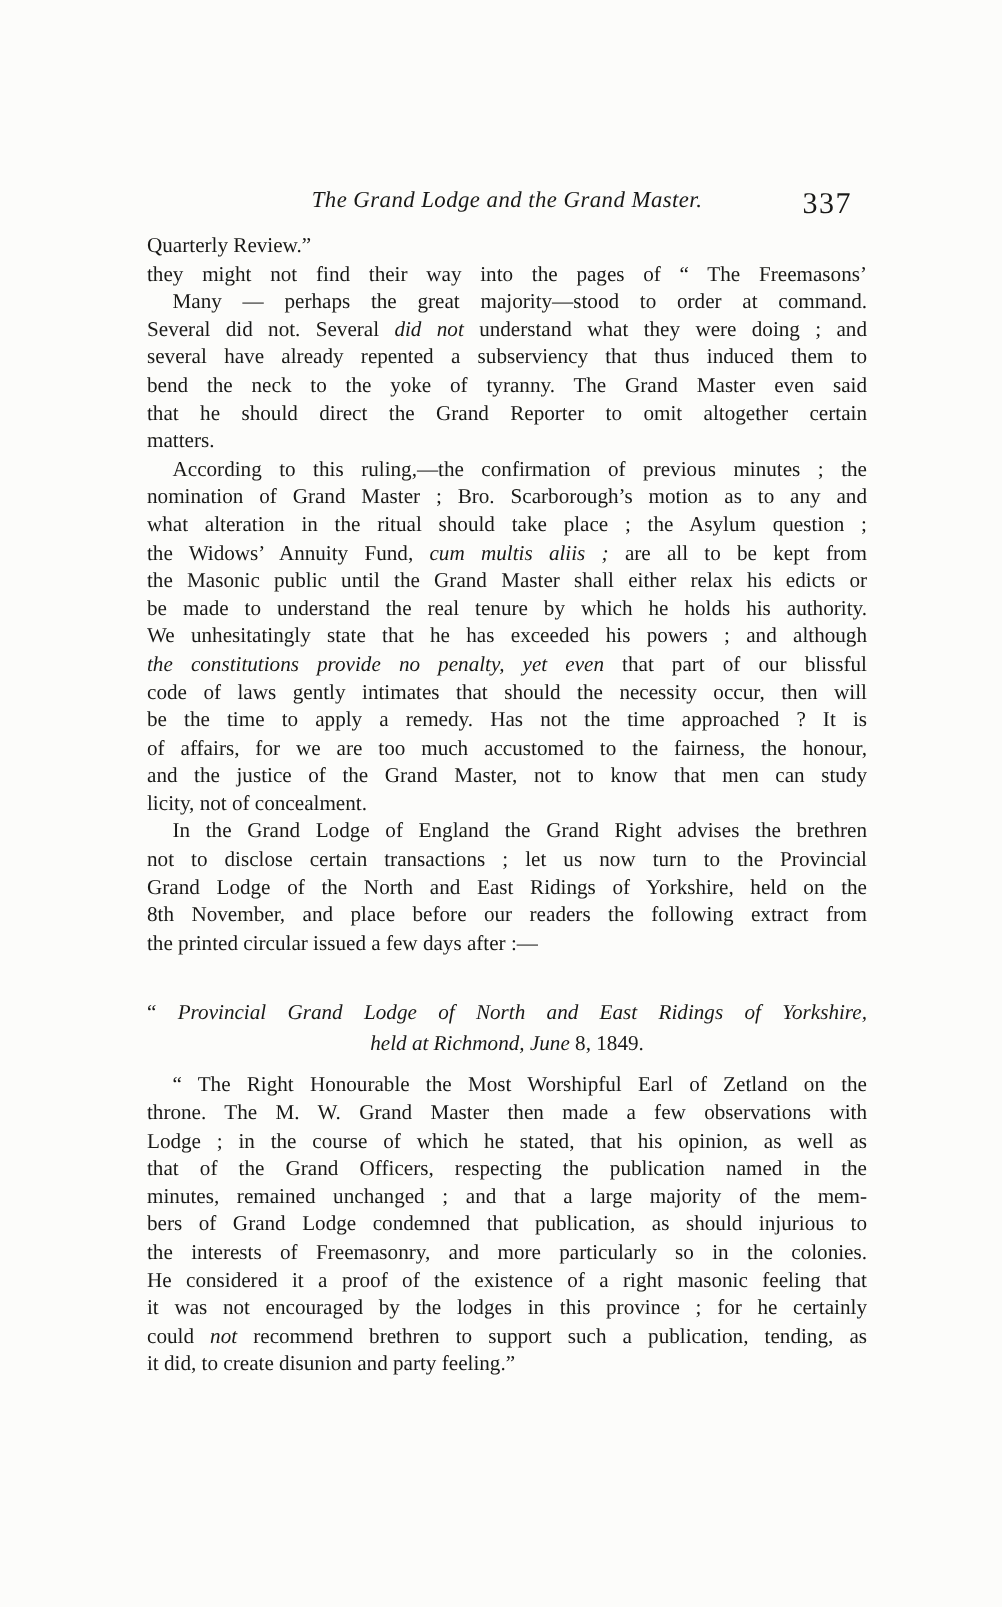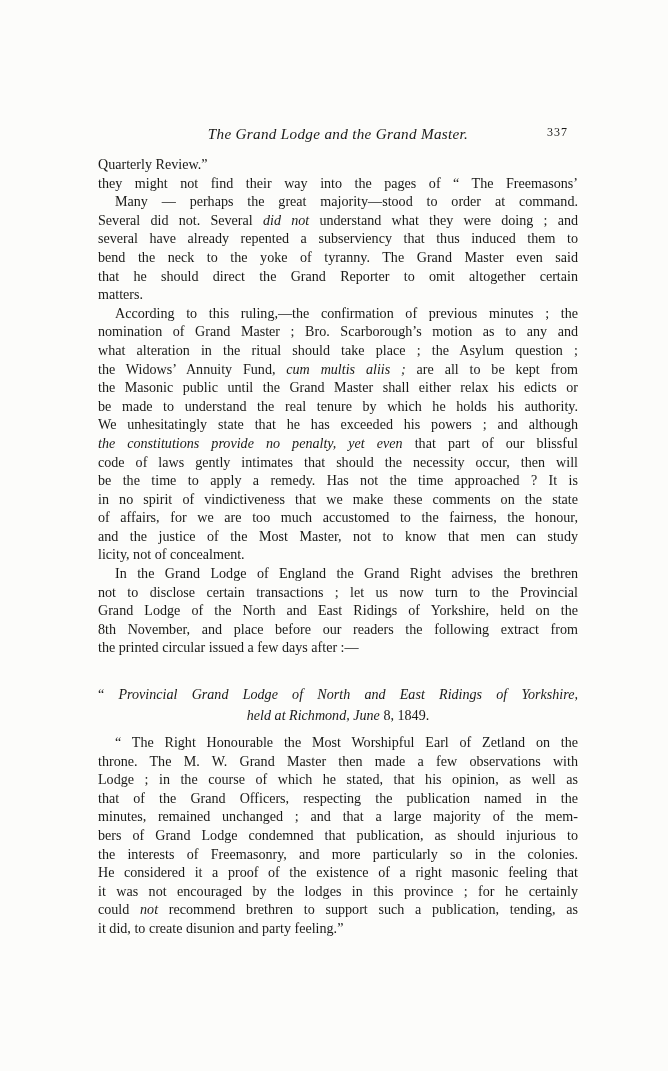--- a/index.html
+++ b/index.html
@@ -27,21 +27,21 @@
     left: 0; right: 0; top: 0;
     text-align: center;
     font-style: italic;
     font-size: 15.2px;
     letter-spacing: 0.3px;
     white-space: nowrap;
   }
   .pagenum {
     position: absolute;
     right: 10px; top: 0;
-    font-size: 12px;
+    font-size: 20px;
     letter-spacing: 1px;
   }
   .para { margin: 0; }
   .line {
     height: 18.6px;
     line-height: 18.6px;
     font-size: 14.1px;
     text-align: justify;
     text-align-last: justify;
     overflow: visible;
@@ -80,23 +80,22 @@
           <div class="line indent"><span>According to this ruling,—the confirmation of previous minutes ; the</span></div>
           <div class="line"><span>nomination of Grand Master ; Bro. Scarborough’s motion as to any and</span></div>
           <div class="line"><span>what alteration in the ritual should take place ; the Asylum question ;</span></div>
           <div class="line"><span>the Widows’ Annuity Fund, </span><span class="it">cum multis aliis ;</span><span> are all to be kept from</span></div>
           <div class="line"><span>the Masonic public until the Grand Master shall either relax his edicts or</span></div>
           <div class="line"><span>be made to understand the real tenure by which he holds his authority.</span></div>
           <div class="line"><span>We unhesitatingly state that he has exceeded his powers ; and although</span></div>
           <div class="line"><span class="it">the constitutions provide no penalty, yet even</span><span> that part of our blissful</span></div>
           <div class="line"><span>code of laws gently intimates that should the necessity occur, then will</span></div>
           <div class="line"><span>be the time to apply a remedy.  Has not the time approached ?  It is</span></div>
-          <div class="line"><span>in no spirit of vindictiveness that we make these comments on the state</span></div>
           <div class="line"><span>of affairs, for we are too much accustomed to the fairness, the honour,</span></div>
-          <div class="line"><span>and the justice of the Most Master, not to know that men can study</span></div>
+          <div class="line"><span>and the justice of the Grand Master, not to know that men can study</span></div>
           <div class="line last"><span>licity, not of concealment.</span></div>
         </div>
         <div class="para">
           <div class="line indent"><span>In the Grand Lodge of England the Grand Right advises the brethren</span></div>
           <div class="line"><span>not to disclose certain transactions ; let us now turn to the Provincial</span></div>
           <div class="line"><span>Grand Lodge of the North and East Ridings of Yorkshire, held on the</span></div>
           <div class="line"><span>8th November, and place before our readers the following extract from</span></div>
           <div class="line last"><span>the printed circular issued a few days after :—</span></div>
         </div>
         <div class="para heading">

